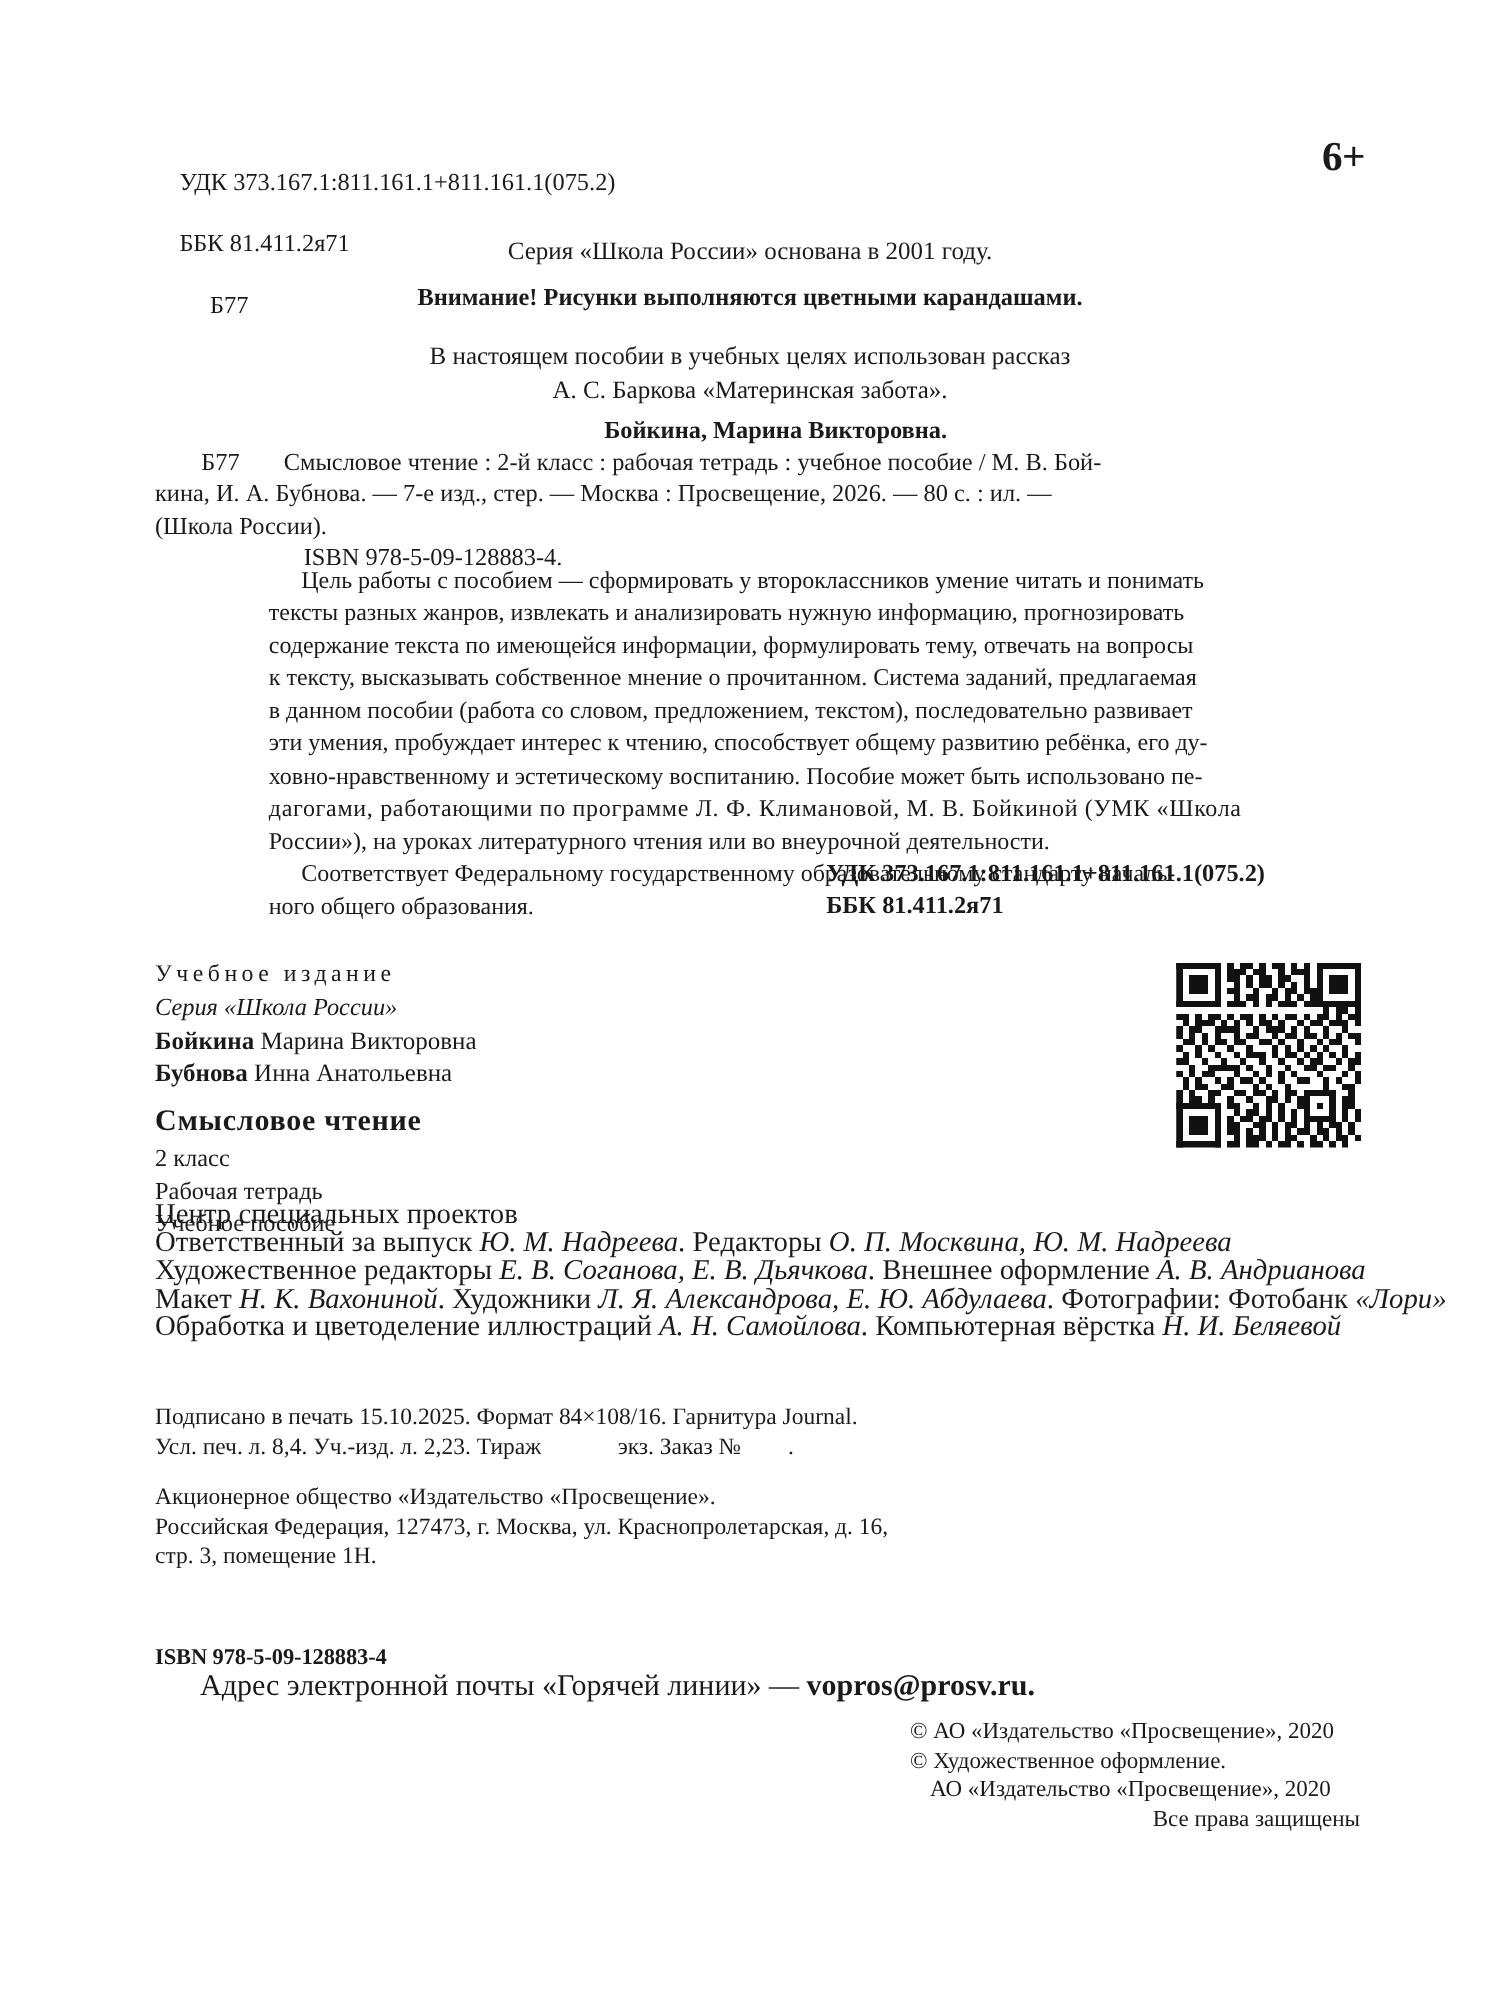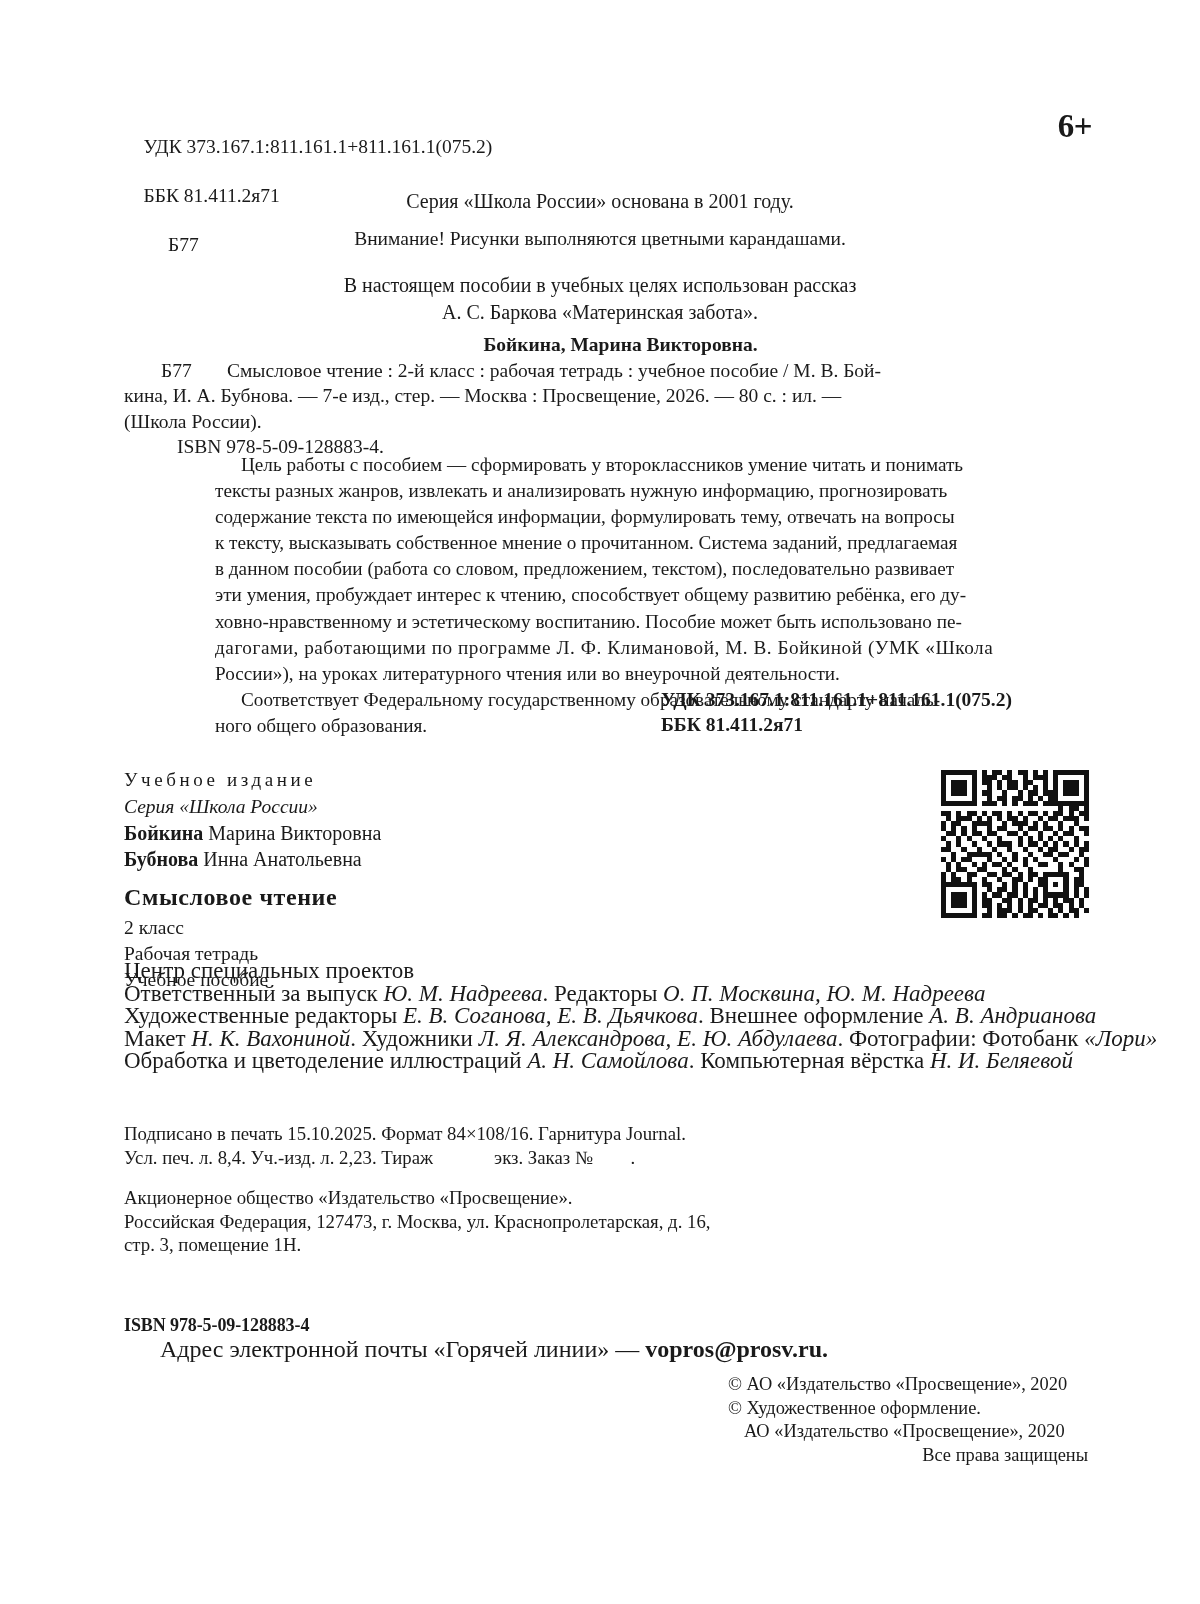--- a/index.html
+++ b/index.html
@@ -44,21 +44,21 @@
   
   .notice {
     position: absolute;
     left: 0;
     right: 0;
     text-align: center;
     font-size: 20px;
     line-height: 26px;
   }
   .notice-series { top: 188px; }
-  .notice-attention { top: 226px; font-weight: normal; font-size: 19.5px; }
+  .notice-attention { top: 226px; font-weight: bold; font-size: 19.5px; }
   .notice-story { top: 272px; font-size: 20px; line-height: 27px; }
 
   
   .bib {
     position: absolute;
     left: 124px;
     top: 332px;
     width: 890px;
     font-size: 19.5px;
     line-height: 25.5px;
@@ -71,21 +71,21 @@
   .bib-body {
     position: relative;
     text-align: justify;
   }
   .bib-index {
     position: absolute;
     left: 37px;
     top: 0;
   }
   .bib-line1 { padding-left: 103px; }
-  .bib-isbn { margin-left: 53px; }
+  .bib-isbn { margin-left: 119px; }
 
   
   .annotation {
     position: absolute;
     left: 215px;
     top: 452px;
     width: 790px;
     font-size: 19.2px;
     line-height: 26.1px;
     text-align: justify;
@@ -524,21 +524,21 @@
           <rect x="22" y="28" width="1" height="1"></rect>
         <rect x="24" y="28" width="1" height="1"></rect>
           <rect x="26" y="28" width="1" height="1"></rect>
       </g>
     </svg>
   </div>
 
   <div class="credits">
     <div class="row">Центр специальных проектов</div>
     <div class="row"><span>Ответственный за выпуск </span><i>Ю. М. Надреева</i><span>. Редакторы </span><i>О. П. Москвина, Ю. М. Надреева</i></div>
-    <div class="row"><span>Художественные редакторы </span><i>Е. В. Соганова, Е. В. Дьячкова</i><span>. Внешнее оформление </span><i>А. В. Андрианова</i></div>
+    <div class="row"><span>Художественное редакторы </span><i>Е. В. Соганова, Е. В. Дьячкова</i><span>. Внешнее оформление </span><i>А. В. Андрианова</i></div>
     <div class="row"><span>Макет </span><i>Н. К. Вахониной</i><span>. Художники </span><i>Л. Я. Александрова, Е. Ю. Абдулаева</i><span>. Фотографии: Фотобанк </span><i>«Лори»</i></div>
     <div class="row"><span>Обработка и цветоделение иллюстраций </span><i>А. Н. Самойлова</i><span>. Компьютерная вёрстка </span><i>Н. И. Беляевой</i></div>
   </div>
 
   <div class="printinfo">
     <div class="row">Подписано в печать 15.10.2025. Формат 84×108/16. Гарнитура Journal.</div>
     <div class="row">Усл. печ. л. 8,4. Уч.-изд. л. 2,23. Тираж             экз. Заказ №        .</div>
   </div>
 
   <div class="publisher">

